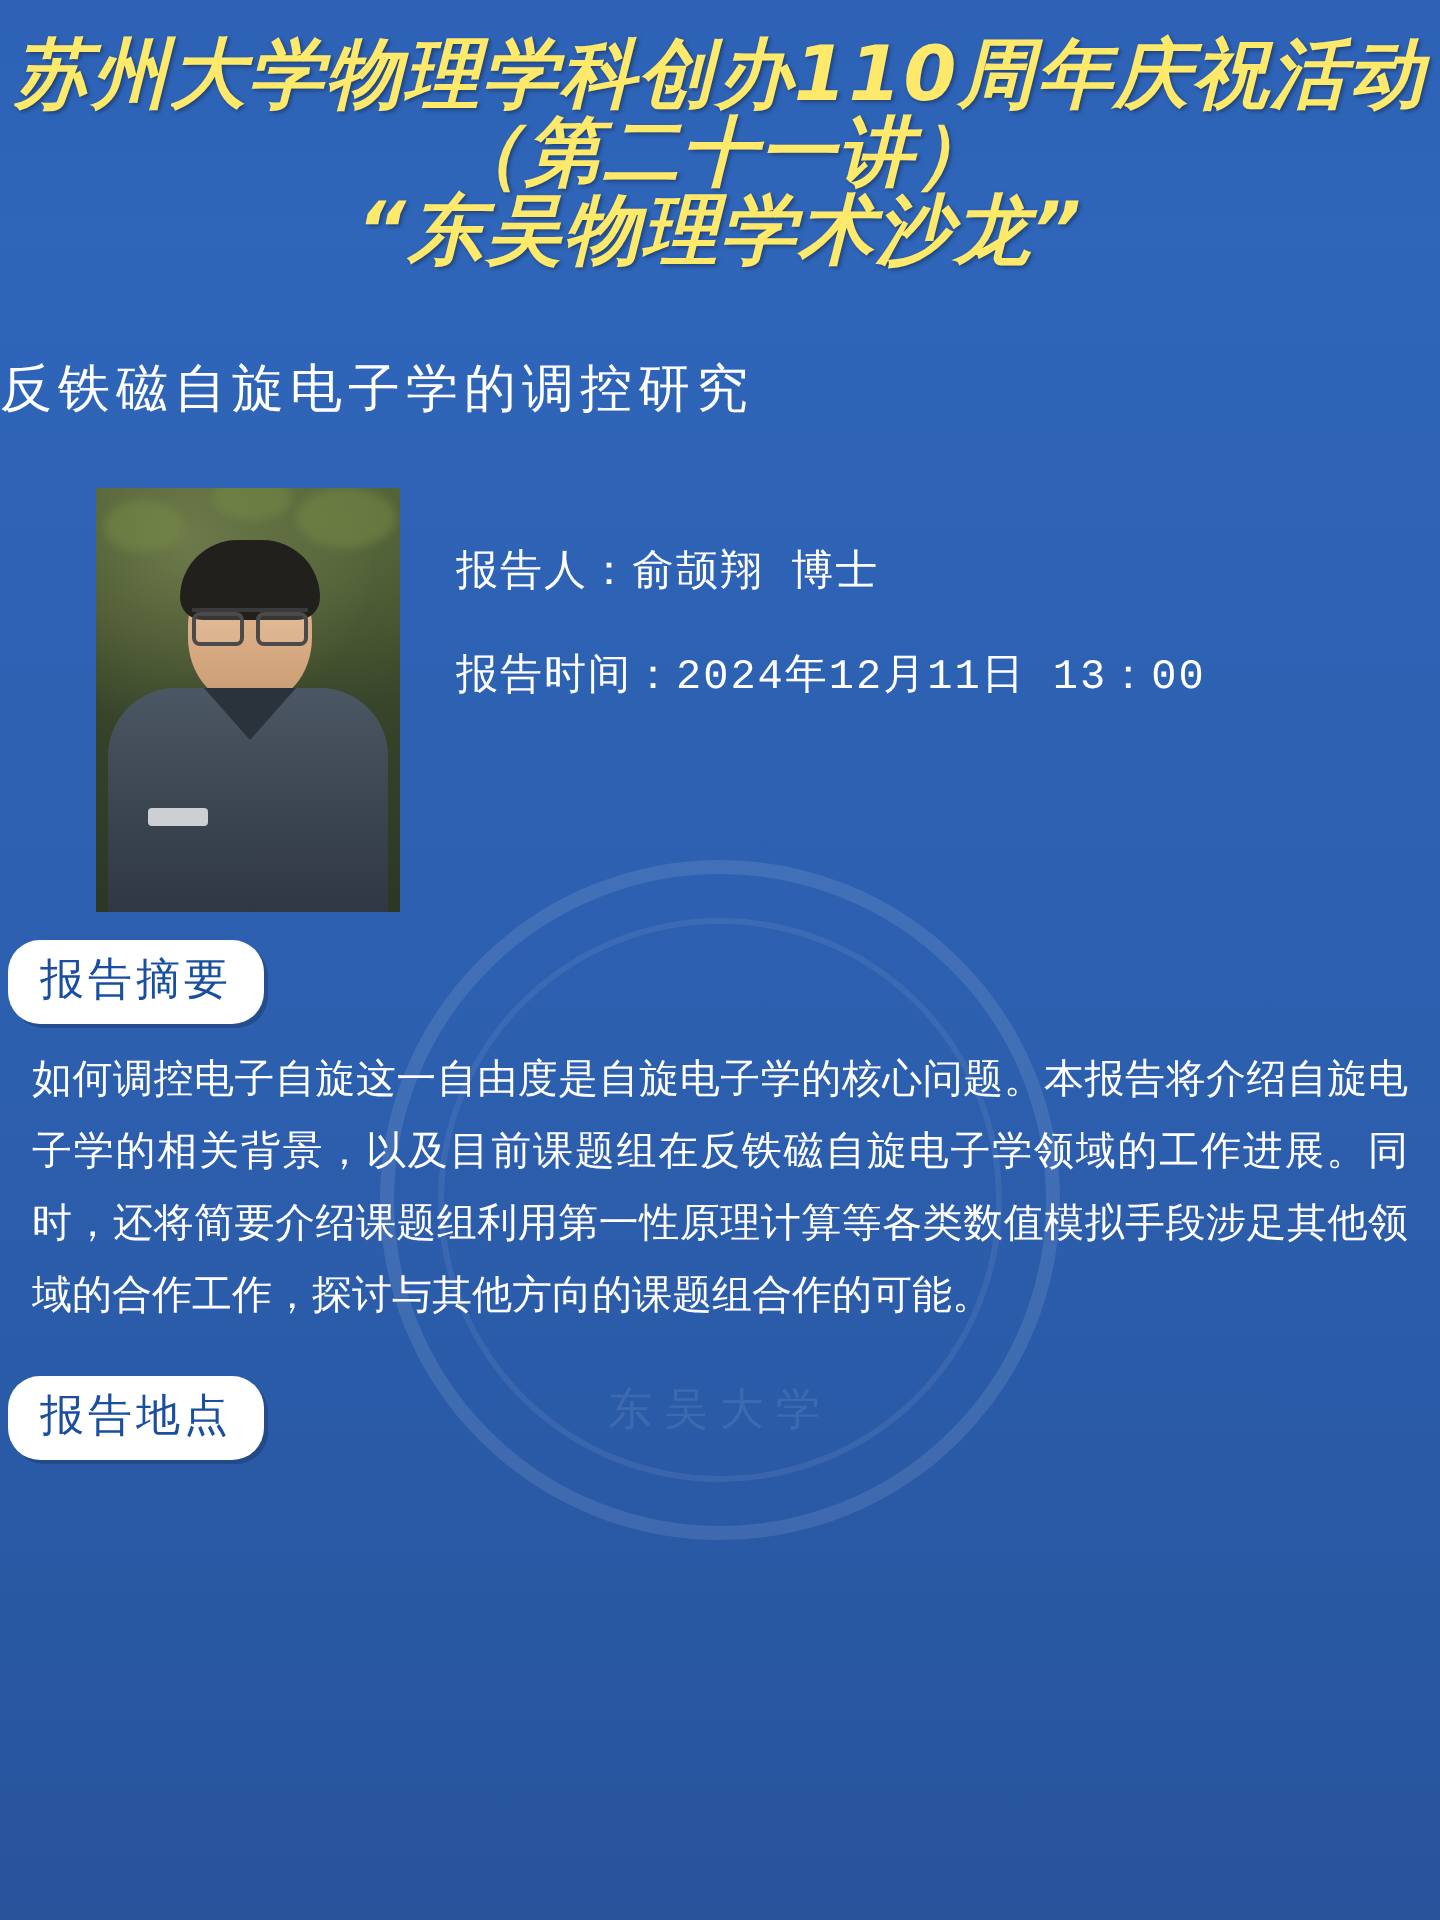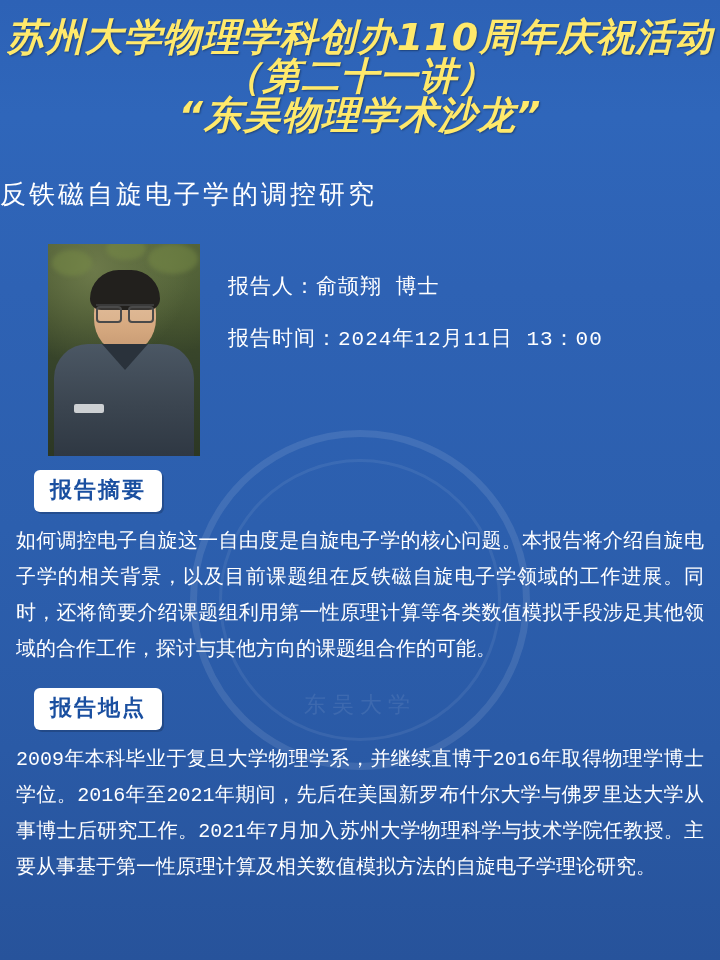--- a/index.html
+++ b/index.html
@@ -195,29 +195,29 @@
     font-size: 21px;
     line-height: 52px;
     letter-spacing: 1px;
   }
 
   .section {
     margin-top: 6px;
   }
   .sec-head {
     display: inline-block;
-    margin-left: 34px;
+    margin-left: 4px;
     padding: 5px 16px 7px 16px;
     background: #ffffff;
     color: #1a4fa0;
     font-family: "DejaVu Sans", "Liberation Sans", sans-serif;
-    font-weight: bold;
+    font-weight: normal;
     font-size: 22px;
     letter-spacing: 2px;
-    border-radius: 6px;
+    border-radius: 16px;
     box-shadow: 2px 2px 0 rgba(0,0,0,0.18);
   }
   .sec-body {
     margin: 12px 16px 0 16px;
     color: #ffffff;
     font-family: Liberation Mono, monospace;
     font-size: 20px;
     line-height: 36px;
     text-align: justify;
     text-justify: inter-ideograph;
@@ -262,16 +262,15 @@
 
   <div class="section">
     <div class="sec-head">报告摘要</div>
     <div class="sec-body">如何调控电子自旋这一自由度是自旋电子学的核心问题。本报告将介绍自旋电子学的相关背景，以及目前课题组在反铁磁自旋电子学领域的工作进展。同时，还将简要介绍课题组利用第一性原理计算等各类数值模拟手段涉足其他领域的合作工作，探讨与其他方向的课题组合作的可能。</div>
   </div>
 
   <div class="spacer-12"></div>
 
   <div class="section">
     <div class="sec-head">报告地点</div>
-    <div class="sec-body">2009年本科毕业于复旦大学物理学系，并继续直博于2016年取得物理学博士学位。2016年至2021年期间，先后在美国新罗布什尔大学与佛罗里达大学从事博士后研究工作。2021年7月加入苏州大学物理科学与技术学院任教授。主要从事基于第一性原理计算及相关数值模拟方法的自旋电子学理论研究。</div>
   </div>
 
 </div>
 
 </body></html>

